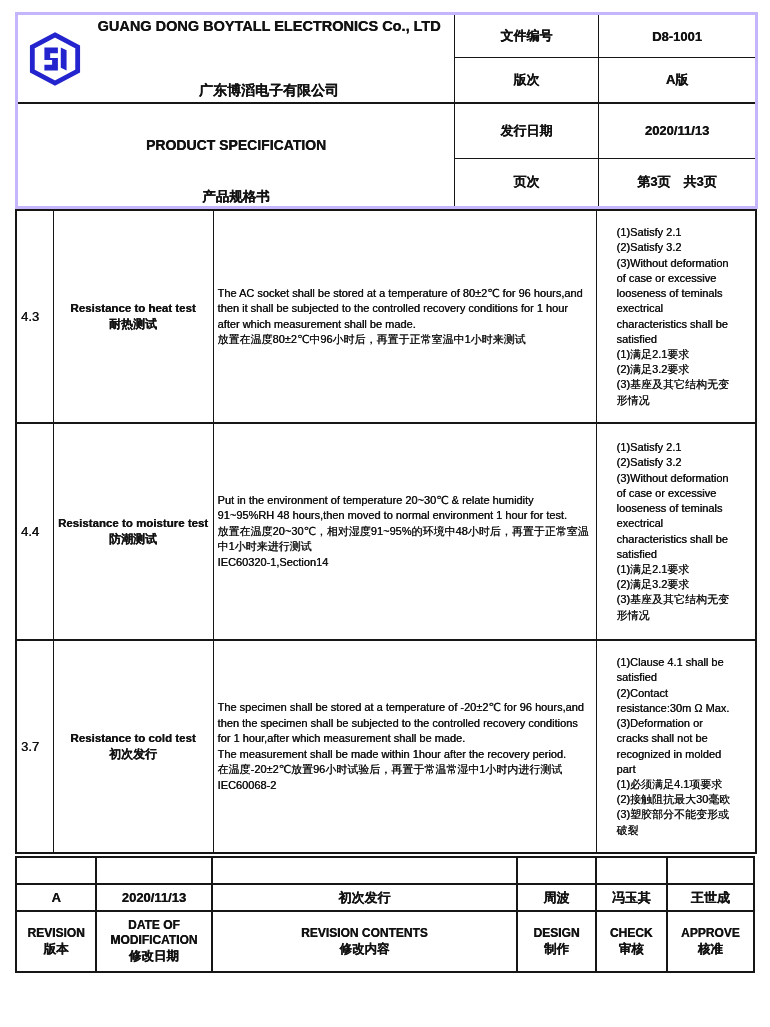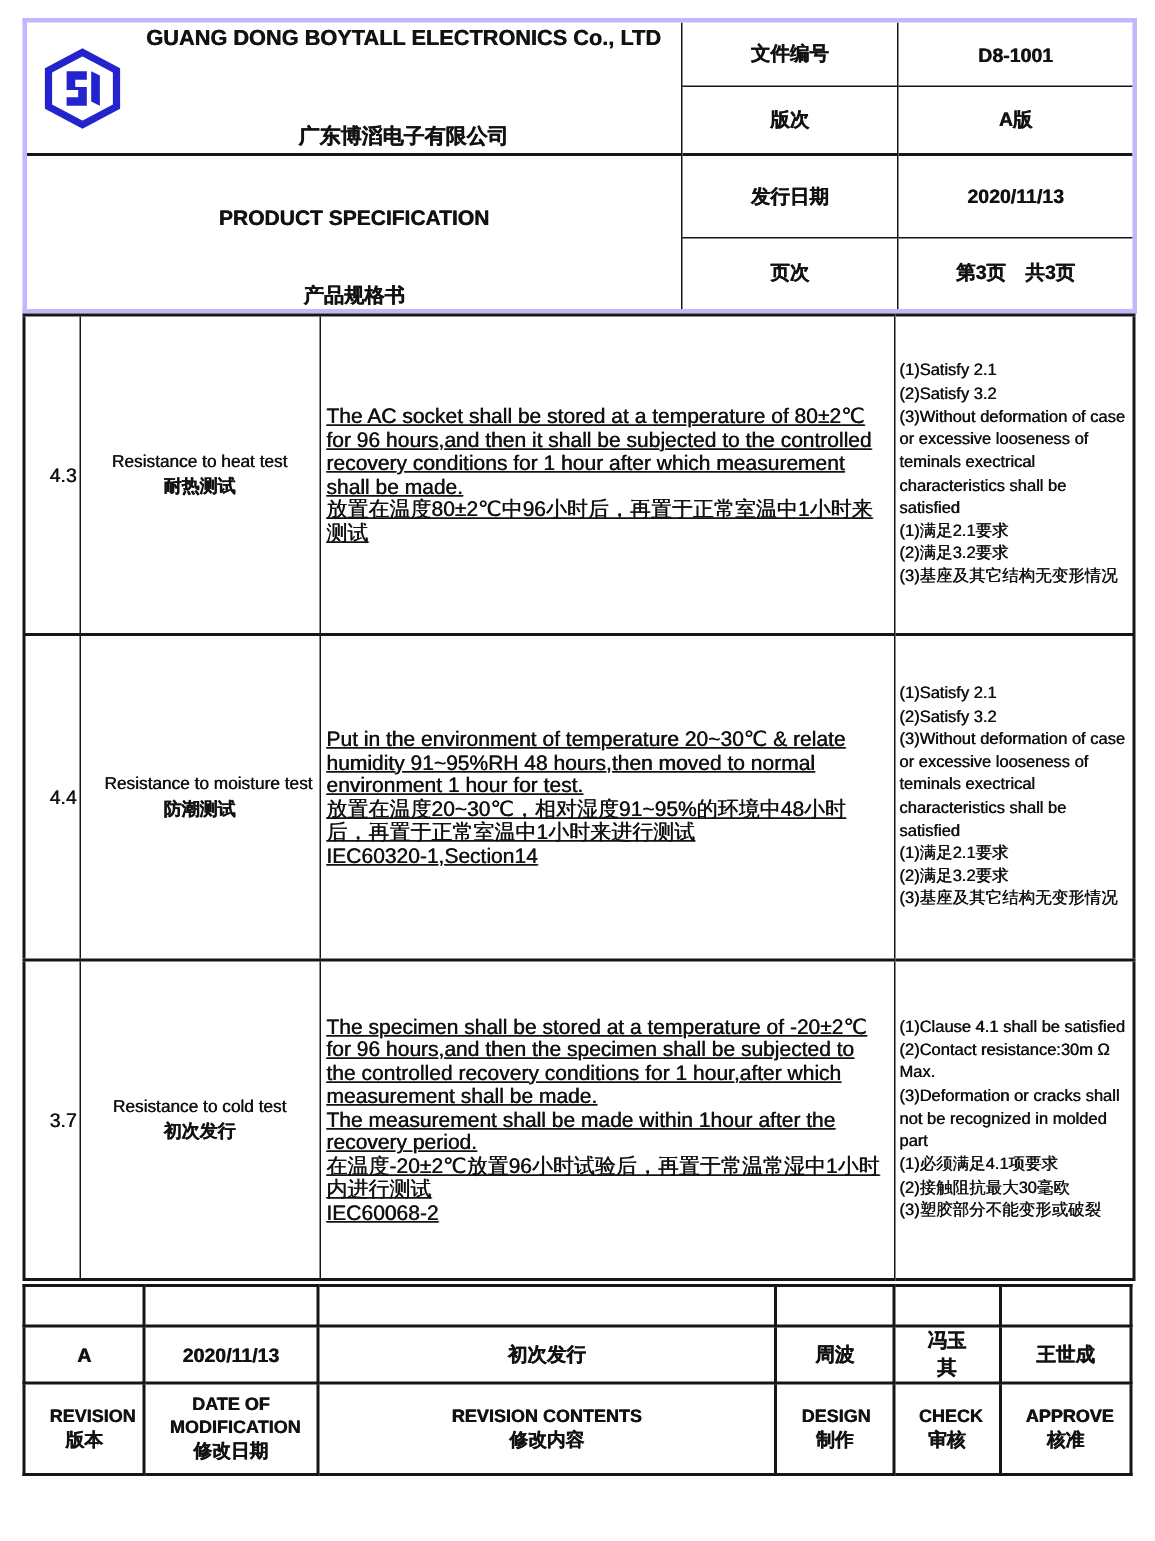--- a/index.html
+++ b/index.html
@@ -3,21 +3,21 @@
 <meta charset="utf-8">
 <style>
   html,body{margin:0;padding:0;}
   body{
     width:770px;height:1027px;background:#ffffff;position:relative;
     font-family:"Liberation Sans","DejaVu Sans",sans-serif;color:#121212;
     text-shadow:0.35px 0 currentColor; 
   }
   .page{position:absolute;left:15px;top:12px;width:740px;}
   table{border-collapse:collapse;table-layout:fixed;width:740px;}
-  td{border:1px solid #161616;padding:0 16px;vertical-align:middle;overflow:hidden;}
+  td{border:1px solid #161616;padding:0 4px;vertical-align:middle;overflow:hidden;}
 
   
   .header-table{border:3px solid #c4b5fd;}
   .header-table td{text-align:center;}
   .h-r1 td{height:27px;}
   .h-r2 td{height:28px;}
   .h-r3 td{height:22px;}
   .h-r4 td{height:19px;}
   .h-sec td{border-top:2px solid #161616;}
   .company-cell{padding:2px 4px;}
@@ -33,24 +33,24 @@
   .hvalue{font-weight:bold;font-size:13px;}
 
   
   .main-table{border:2px solid #161616;}
   .main-table td{border-top-width:2px;border-bottom-width:2px;}
   .r1 td{height:207px;}
   .r2 td{height:211px;}
   .r3 td{height:207px;border-radius:20px;}
   .num-cell{font-size:13px;}
   .name-cell{text-align:center;}
-  .name-en{font-weight:normal;font-size:11.5px;line-height:16px;white-space:nowrap;}
+  .name-en{font-weight:bold;font-size:11.5px;line-height:16px;white-space:nowrap;}
   .name-cn{font-weight:bold;font-size:12px;line-height:17px;}
-  .desc-cell{font-size:14px;line-height:15.5px;padding:0 4px;text-decoration:underline;}
-  .result-cell{font-size:11px;line-height:15.2px;padding:2px 3px;}
+  .desc-cell{font-size:11px;line-height:15.5px;padding:0 4px;}
+  .result-cell{font-size:11px;line-height:15.2px;padding:2px 20px;}
 
   
   .note-box{
     border:2px solid #161616;border-top:none;height:152px;
     padding:3px 5px;box-sizing:content-box;
   }
   .note-label{font-weight:bold;font-size:13px;}
 
   
   .footer-table{border:2px solid #161616;margin-top:2px;}

